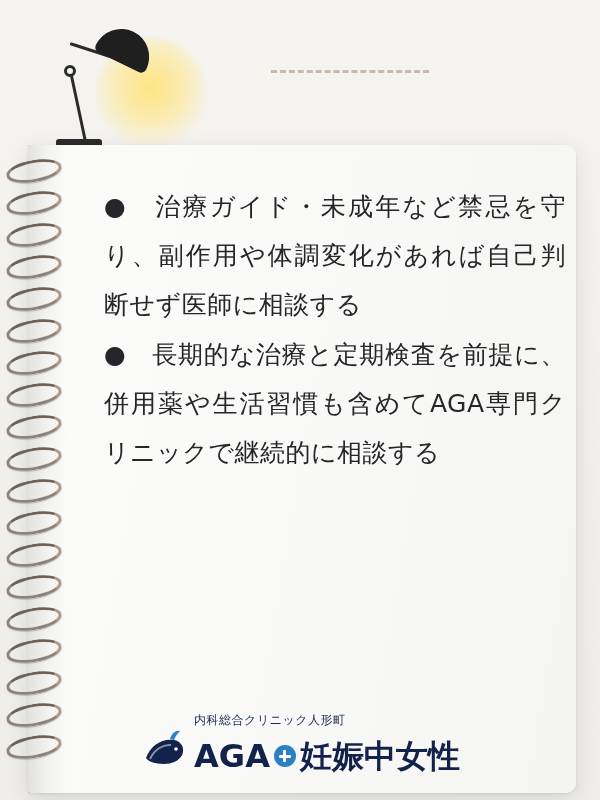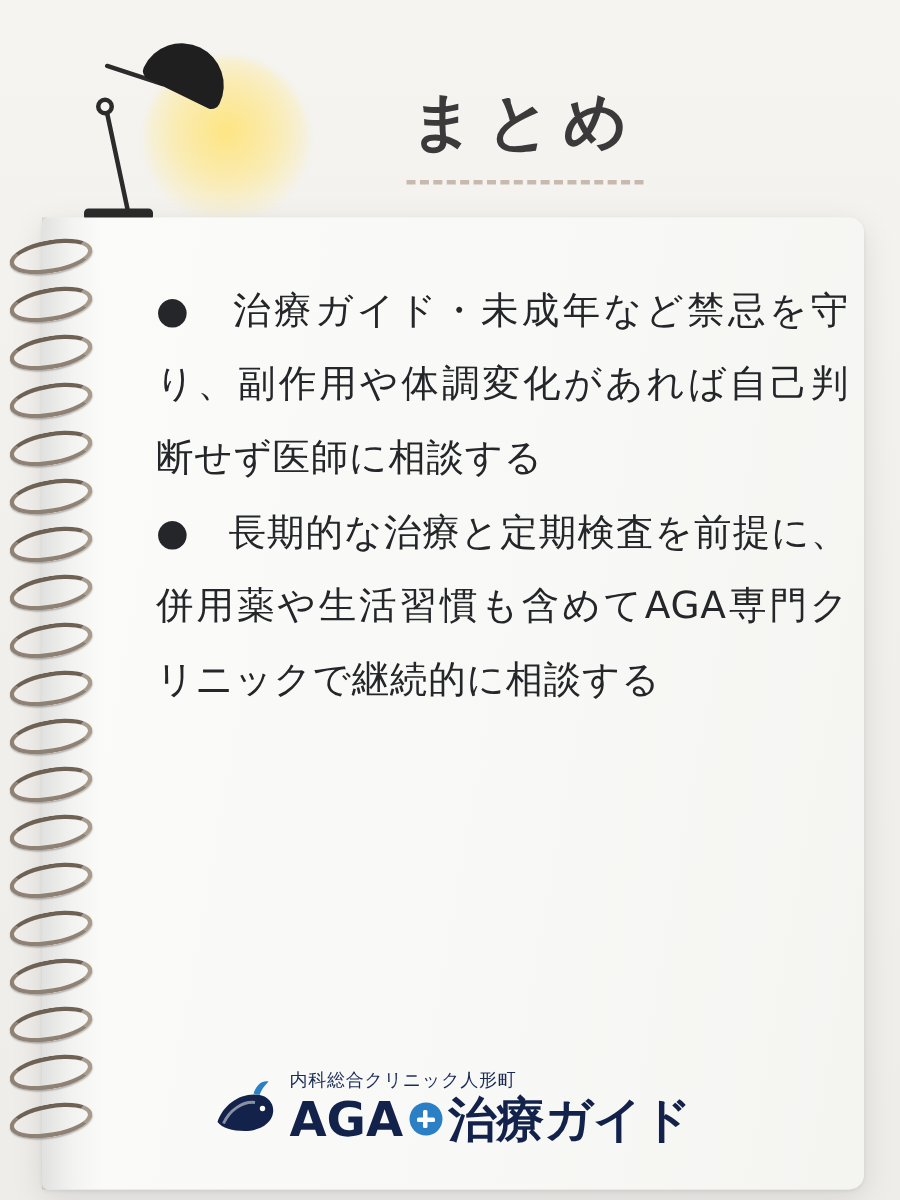--- a/index.html
+++ b/index.html
@@ -188,21 +188,21 @@
   .logo-text-block {
     display: flex;
     flex-direction: column;
     align-items: flex-start;
   }
   .logo-sub {
     font-family: "DejaVu Sans", sans-serif;
     font-size: 12px;
     color: #1a2a55;
     letter-spacing: 0.5px;
-    margin-bottom: 1px;
+    margin-bottom: 11px;
   }
   .logo-main {
     display: flex;
     align-items: center;
     font-family: "DejaVu Sans", sans-serif;
     font-size: 32px;
     font-weight: 700;
     color: #13224b;
     letter-spacing: 0px;
     line-height: 1;
@@ -264,21 +264,20 @@
     <div class="ring" style="top: 384px;"></div>
     <div class="ring" style="top: 416px;"></div>
     <div class="ring" style="top: 448px;"></div>
     <div class="ring" style="top: 480px;"></div>
     <div class="ring" style="top: 512px;"></div>
     <div class="ring" style="top: 544px;"></div>
     <div class="ring" style="top: 576px;"></div>
   </div>
 
 <div class="title-wrap">
-  <div class="title">まとめ</div>
   <div class="title-rule"></div>
 </div>
 
 <div class="content">
   <p class="para">●　治療ガイド・未成年など禁忌を守り、副作用や体調変化があれば自己判断せず医師に相談する</p>
   <p class="para">●　長期的な治療と定期検査を前提に、併用薬や生活習慣も含めてAGA専門クリニックで継続的に相談する</p>
 </div>
 
 <div class="footer">
   <div class="logo-mark">
@@ -287,16 +286,16 @@
       <path d="M30 11 C32 5, 36 2, 40 3 C37 6, 35 9, 34 12 Z" fill="#2b7fc4"></path>
       <path d="M10 31 C14 22, 23 16, 31 17" fill="none" stroke="#ffffff" stroke-width="2" opacity="0.5"></path>
       <circle cx="36" cy="21" r="1.8" fill="#ffffff"></circle>
     </svg>
   </div>
   <div class="logo-text-block">
     <div class="logo-sub">内科総合クリニック人形町</div>
     <div class="logo-main">
       <span>AGA</span>
       <span class="logo-cross"></span>
-      <span>治療ガイド</span>
+      <span>妊娠中女性</span>
     </div>
   </div>
 </div>
 
 </body></html>

